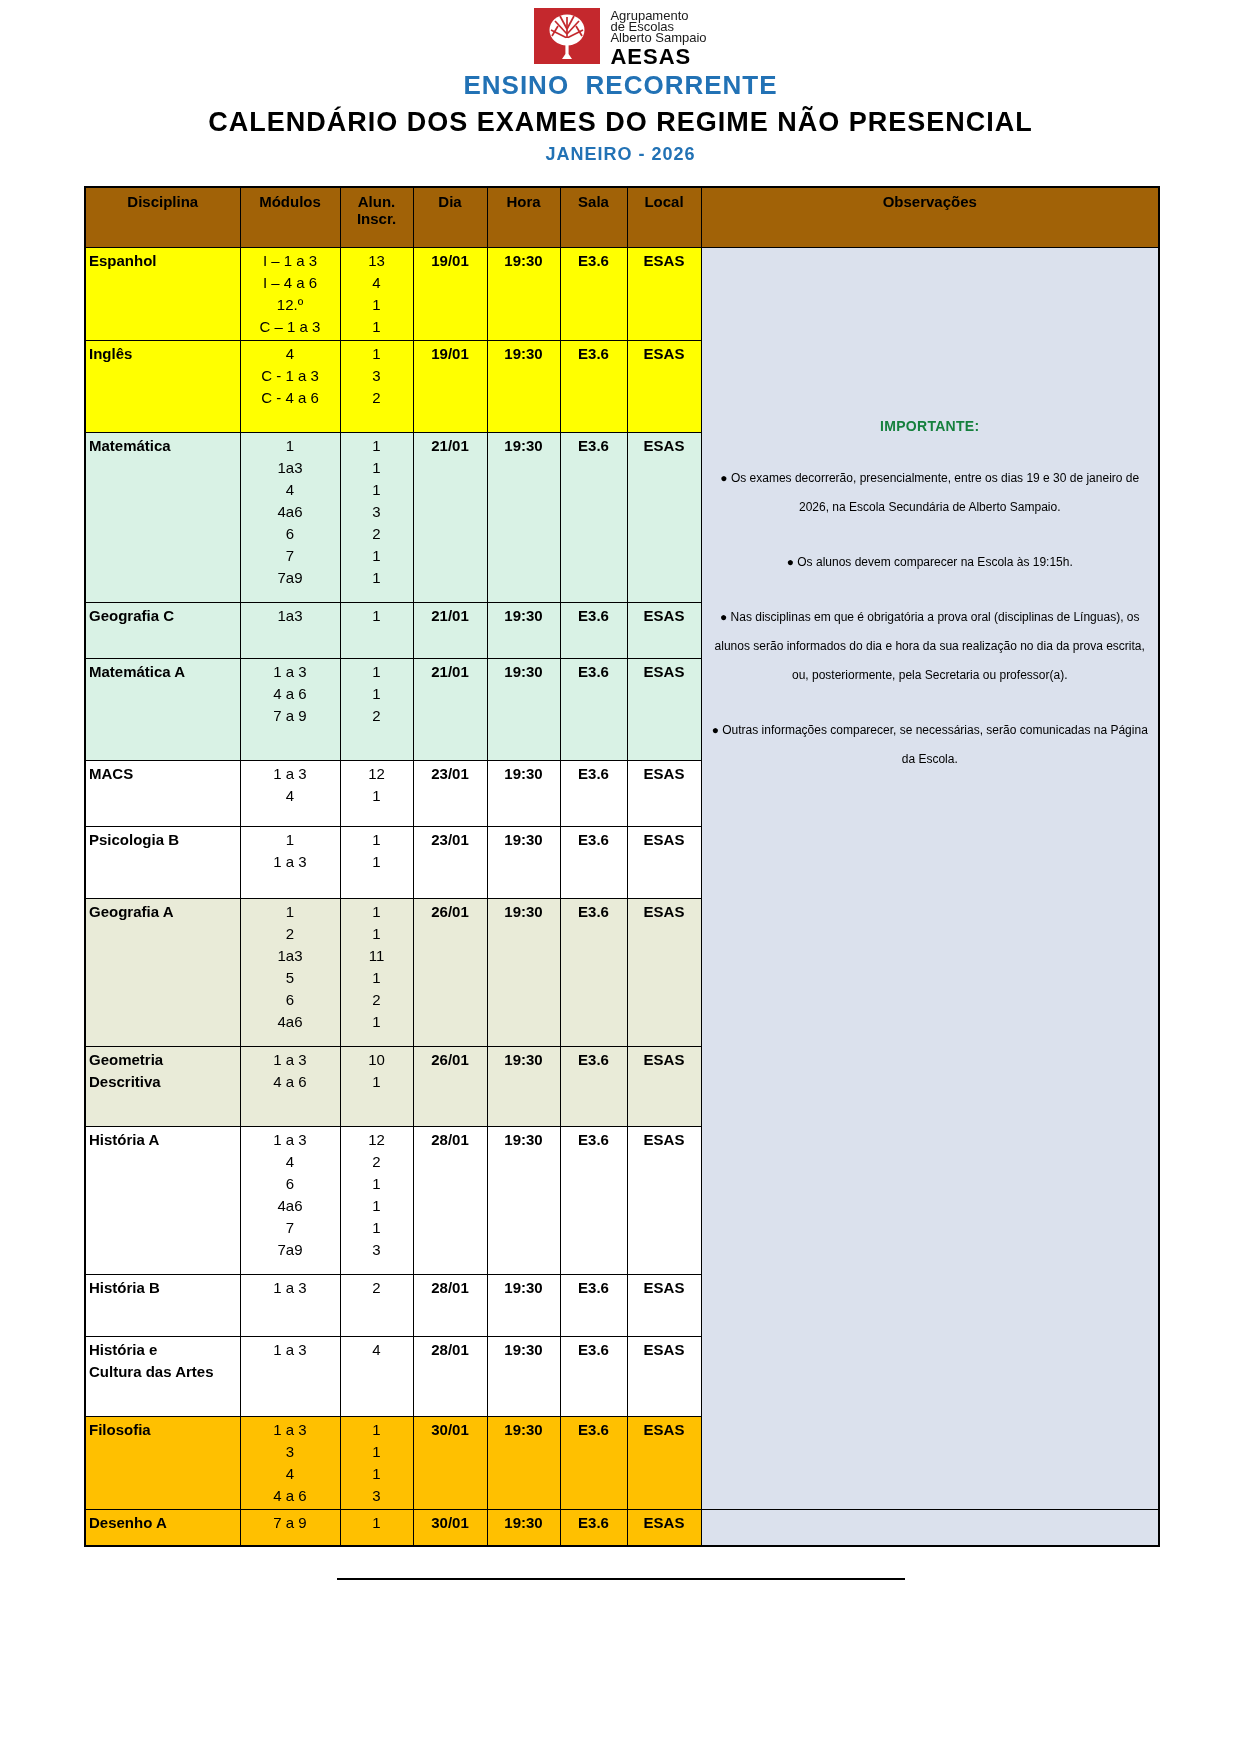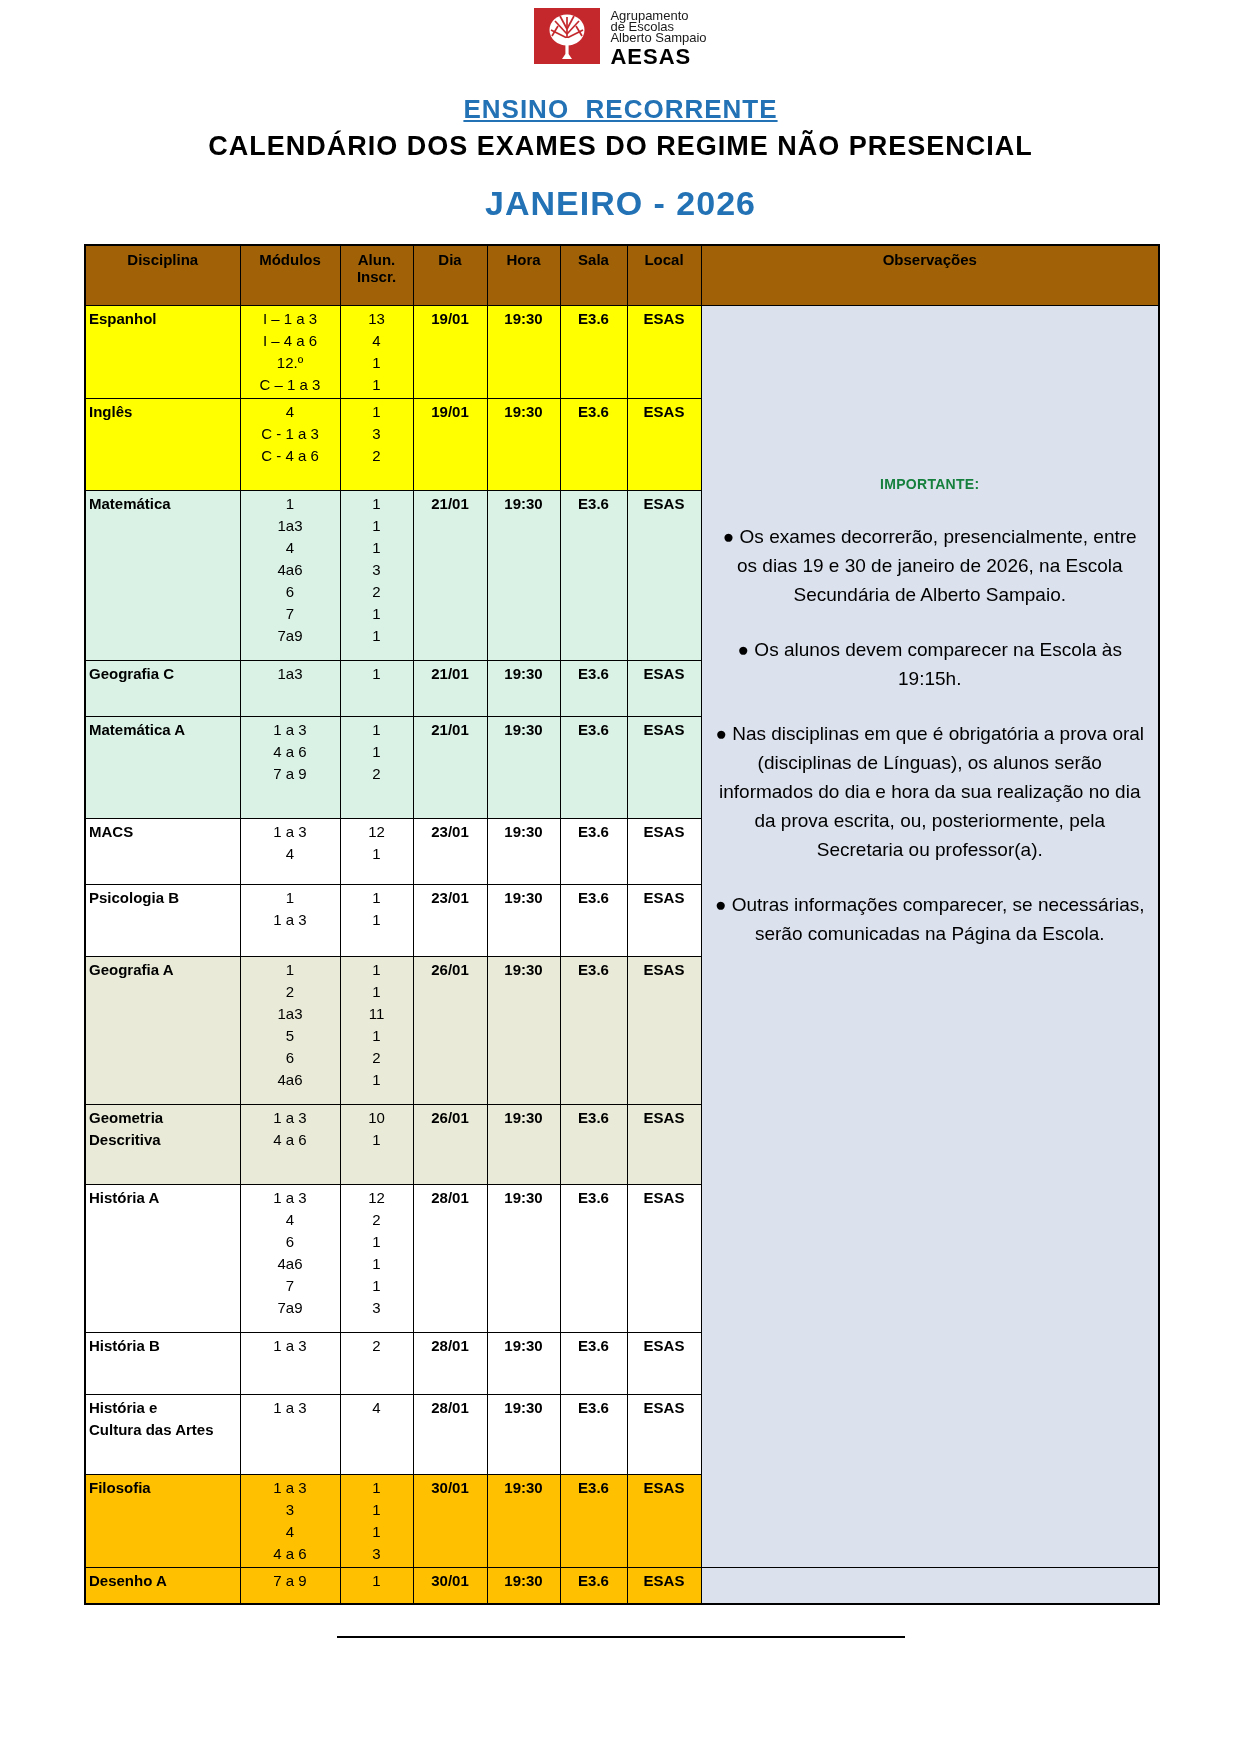--- a/index.html
+++ b/index.html
@@ -13,23 +13,23 @@
   .page{width:1241px;height:1755px;position:relative;}
 
   
   .logo-row{display:flex;justify-content:center;align-items:flex-start;gap:10px;padding-top:8px;}
   .logo-square{width:66px;height:56px;display:block;}
   .logo-textblock{padding-top:2px;}
   .logo-org{font-size:13px;line-height:11px;color:#1a1a1a;white-space:pre-line;}
   .logo-acronym{font-size:22px;font-weight:bold;letter-spacing:1px;color:#000;margin-top:1px;}
 
   .title{white-space:pre-wrap;text-align:center;font-weight:bold;letter-spacing:1px;}
-  .title-1{color:#2272B5;font-size:26px;margin-top:24px;text-decoration:underline;}
+  .title-1{color:#2272B5;font-size:26px;margin-top:0;}
   .title-2{color:#000000;font-size:27px;margin-top:6px;}
-  .title-3{color:#2272B5;font-size:34px;margin-top:22px;}
+  .title-3{color:#2272B5;font-size:18px;margin-top:6px;}
 
   
   table.exams{
     border-collapse:collapse;
     table-layout:fixed;
     width:1074px;
     margin:21px 0 0 84px;
     border:2px solid #000;
   }
   table.exams th, table.exams td{
@@ -55,21 +55,21 @@
 
   tr.c-yellow td{background:#FFFF00;}
   tr.c-mint   td{background:#D9F2E5;}
   tr.c-white  td{background:#FFFFFF;}
   tr.c-olive  td{background:#E9EBD8;}
   tr.c-orange td{background:#FFC000;}
 
   table.exams td.obs-cell{background:#DBE1ED;vertical-align:top;}
   .obs-inner{padding-top:168px;}
   .obs-title{text-align:center;color:#15803d;font-weight:bold;font-size:14px;letter-spacing:0.3px;}
-  .obs-p{text-align:center;font-size:19px;line-height:29px;margin:26px 6px;}
+  .obs-p{text-align:center;font-size:12px;line-height:29px;margin:26px 6px;}
   .obs-p:first-of-type{margin-top:30px;}
 
   
   .coordinator{margin-top:46px;text-align:center;font-size:22px;color:#111;}
   .sig-line{width:568px;border-bottom:2px solid #000;margin:30px auto 0 auto;height:1px;}
 </style>
 </head>
 <body>
 
 <div class="page">

